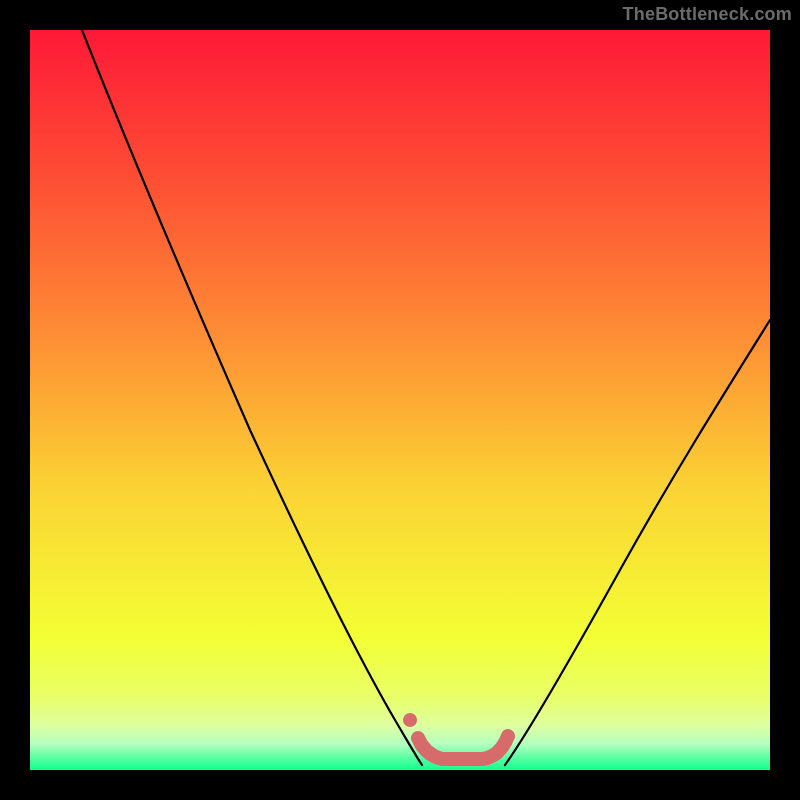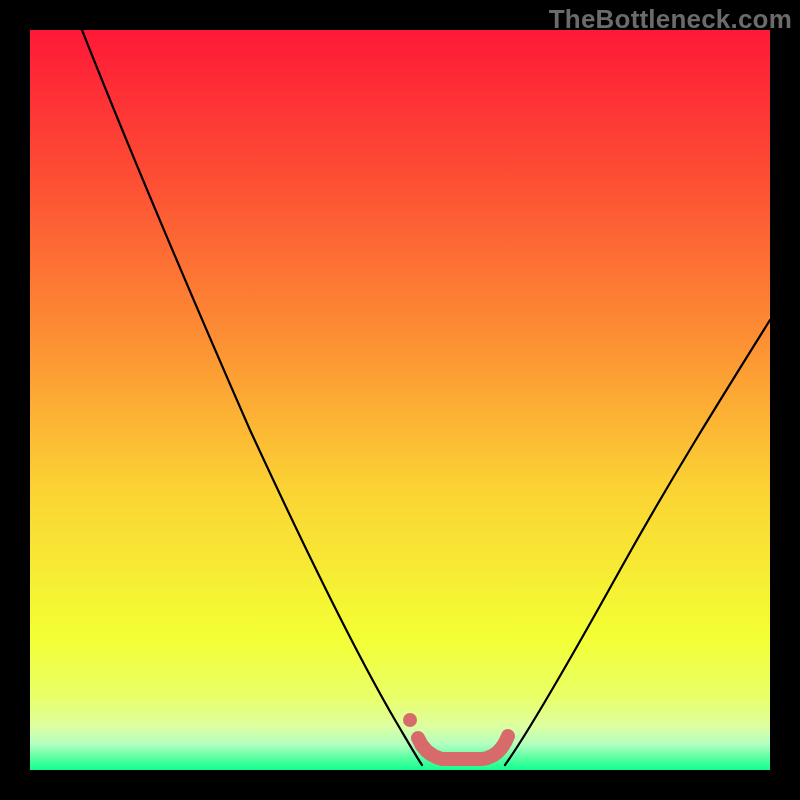--- a/index.html
+++ b/index.html
@@ -30,21 +30,21 @@
     left: 0;
     top: 0;
     width: 100%;
     height: 100%;
   }
   .watermark {
     position: absolute;
     top: 4px;
     right: 8px;
     font-family: Arial, Helvetica, sans-serif;
-    font-size: 26px;
+    font-size: 18px;
     font-weight: 600;
     color: #6b6b6b;
     letter-spacing: 0.2px;
   }
   svg.curves {
     position: absolute;
     left: 0;
     top: 0;
     width: 100%;
     height: 100%;

